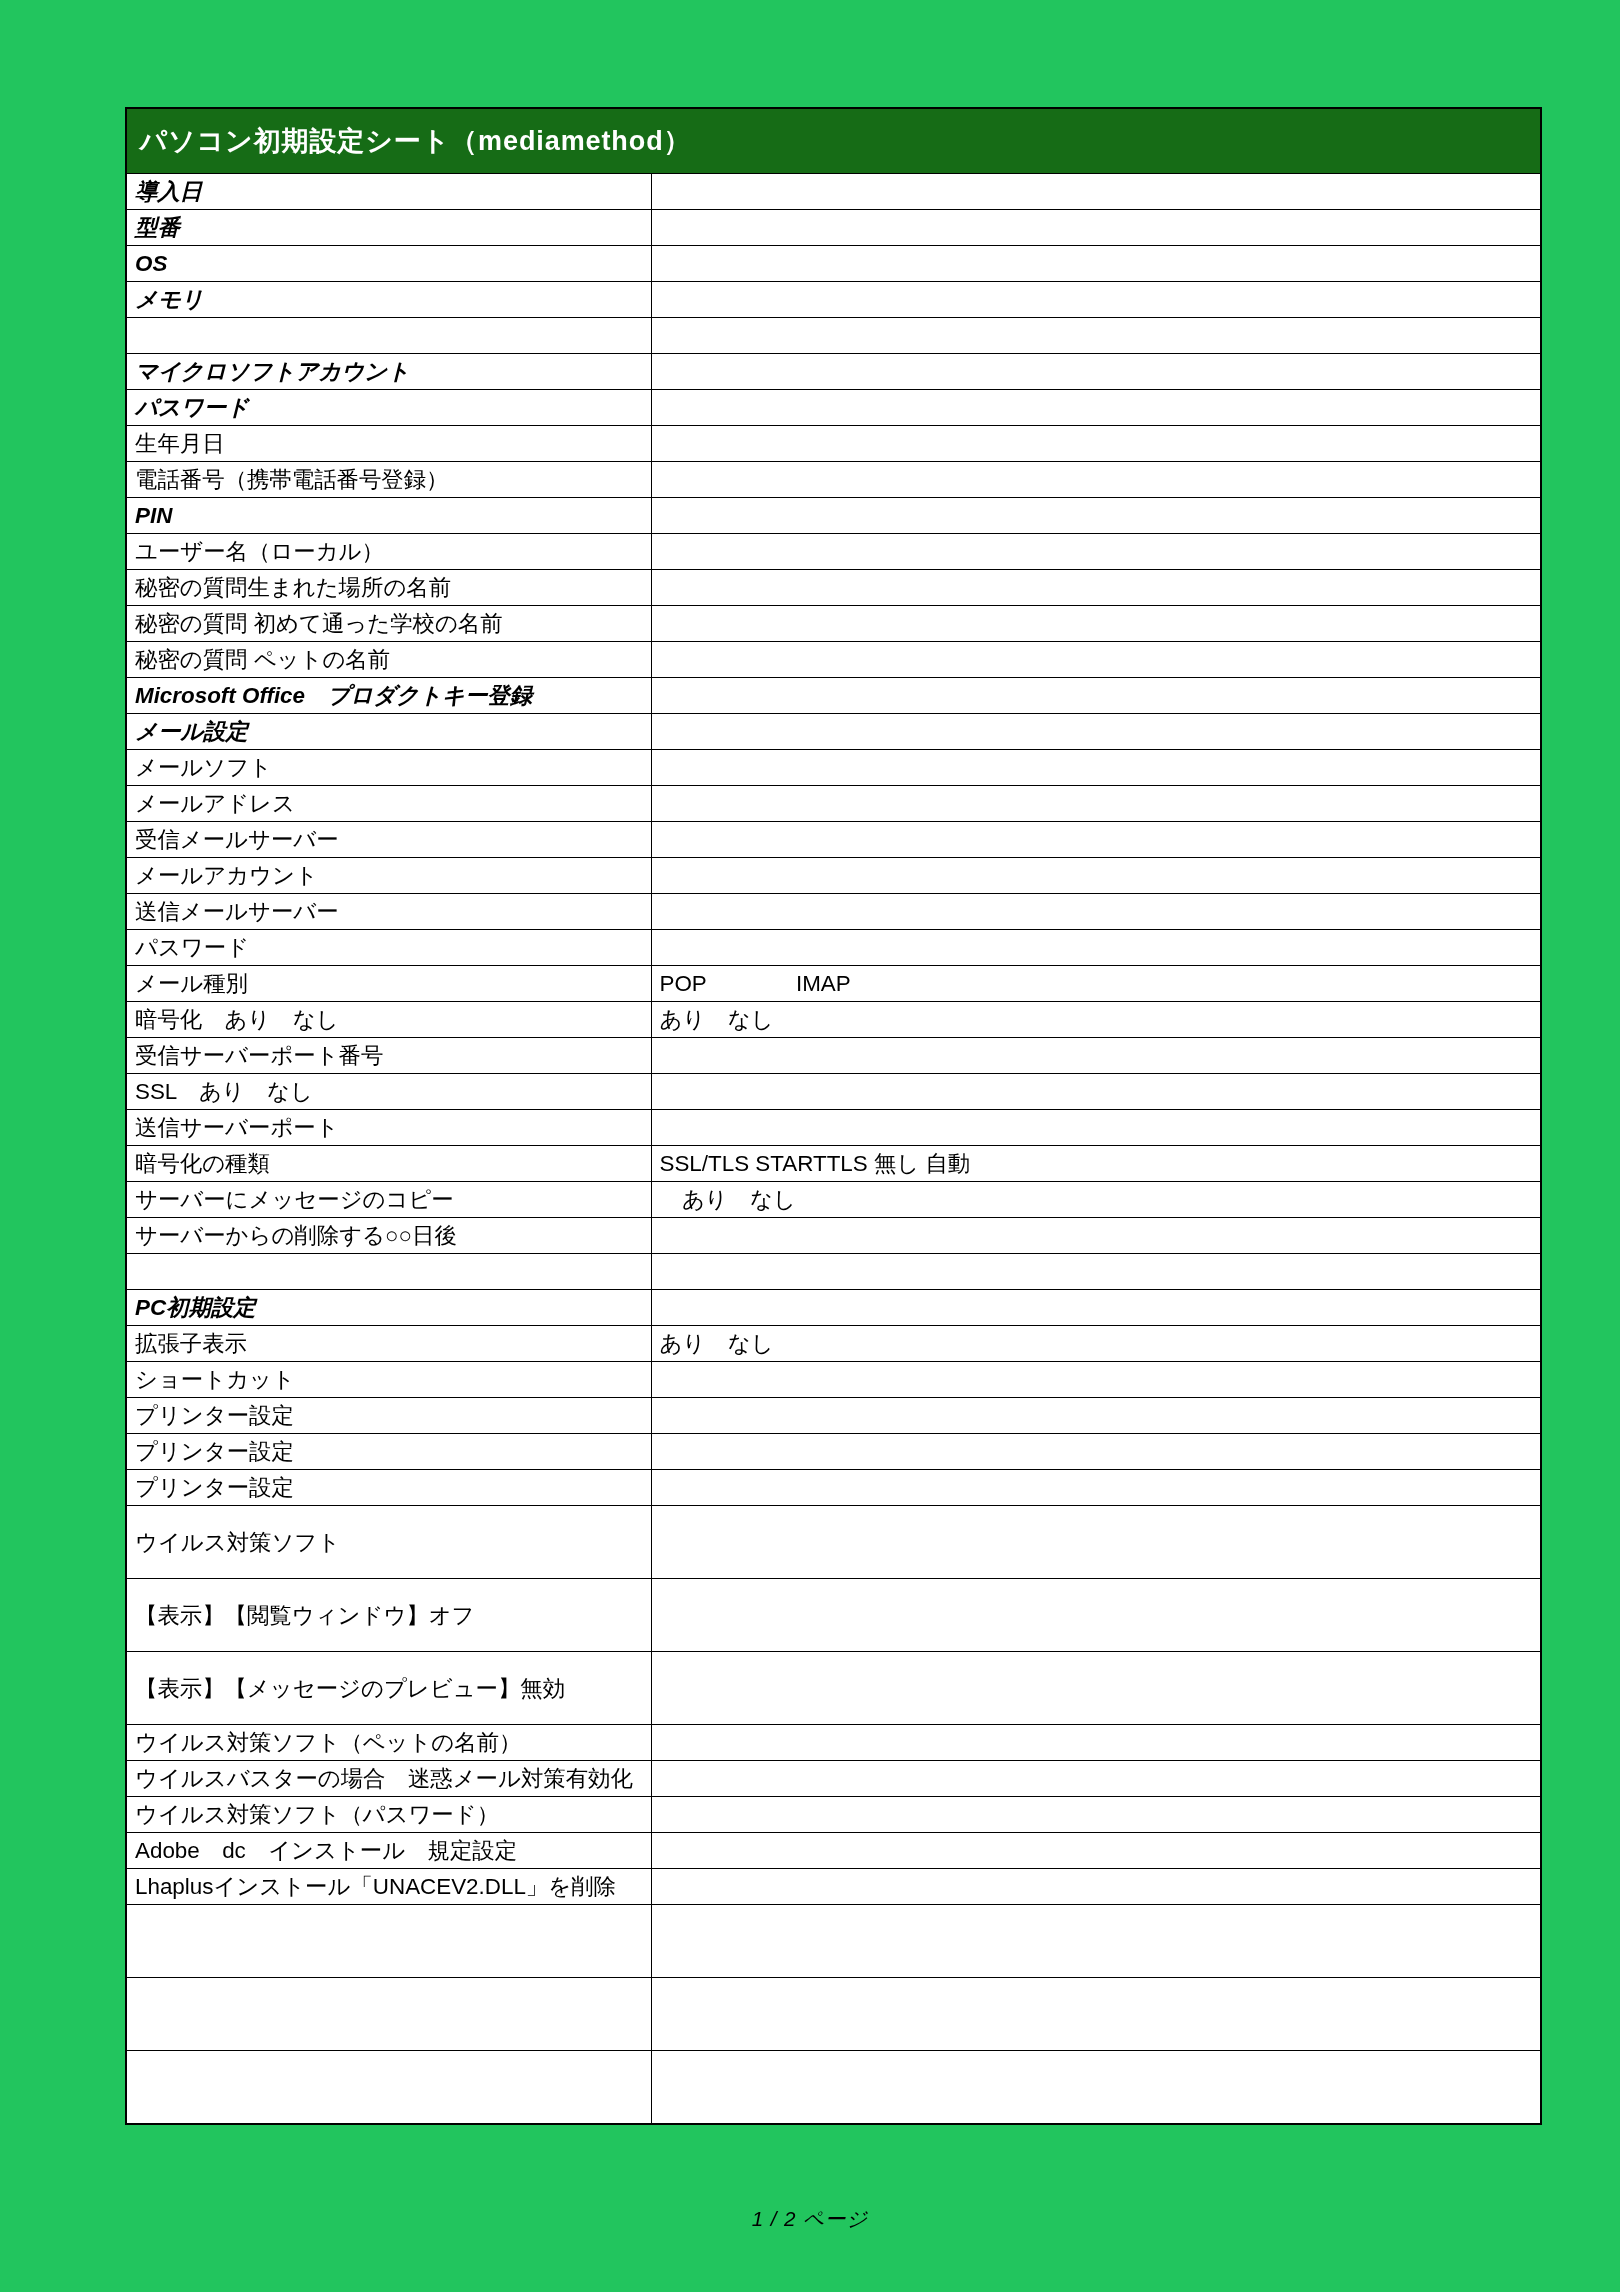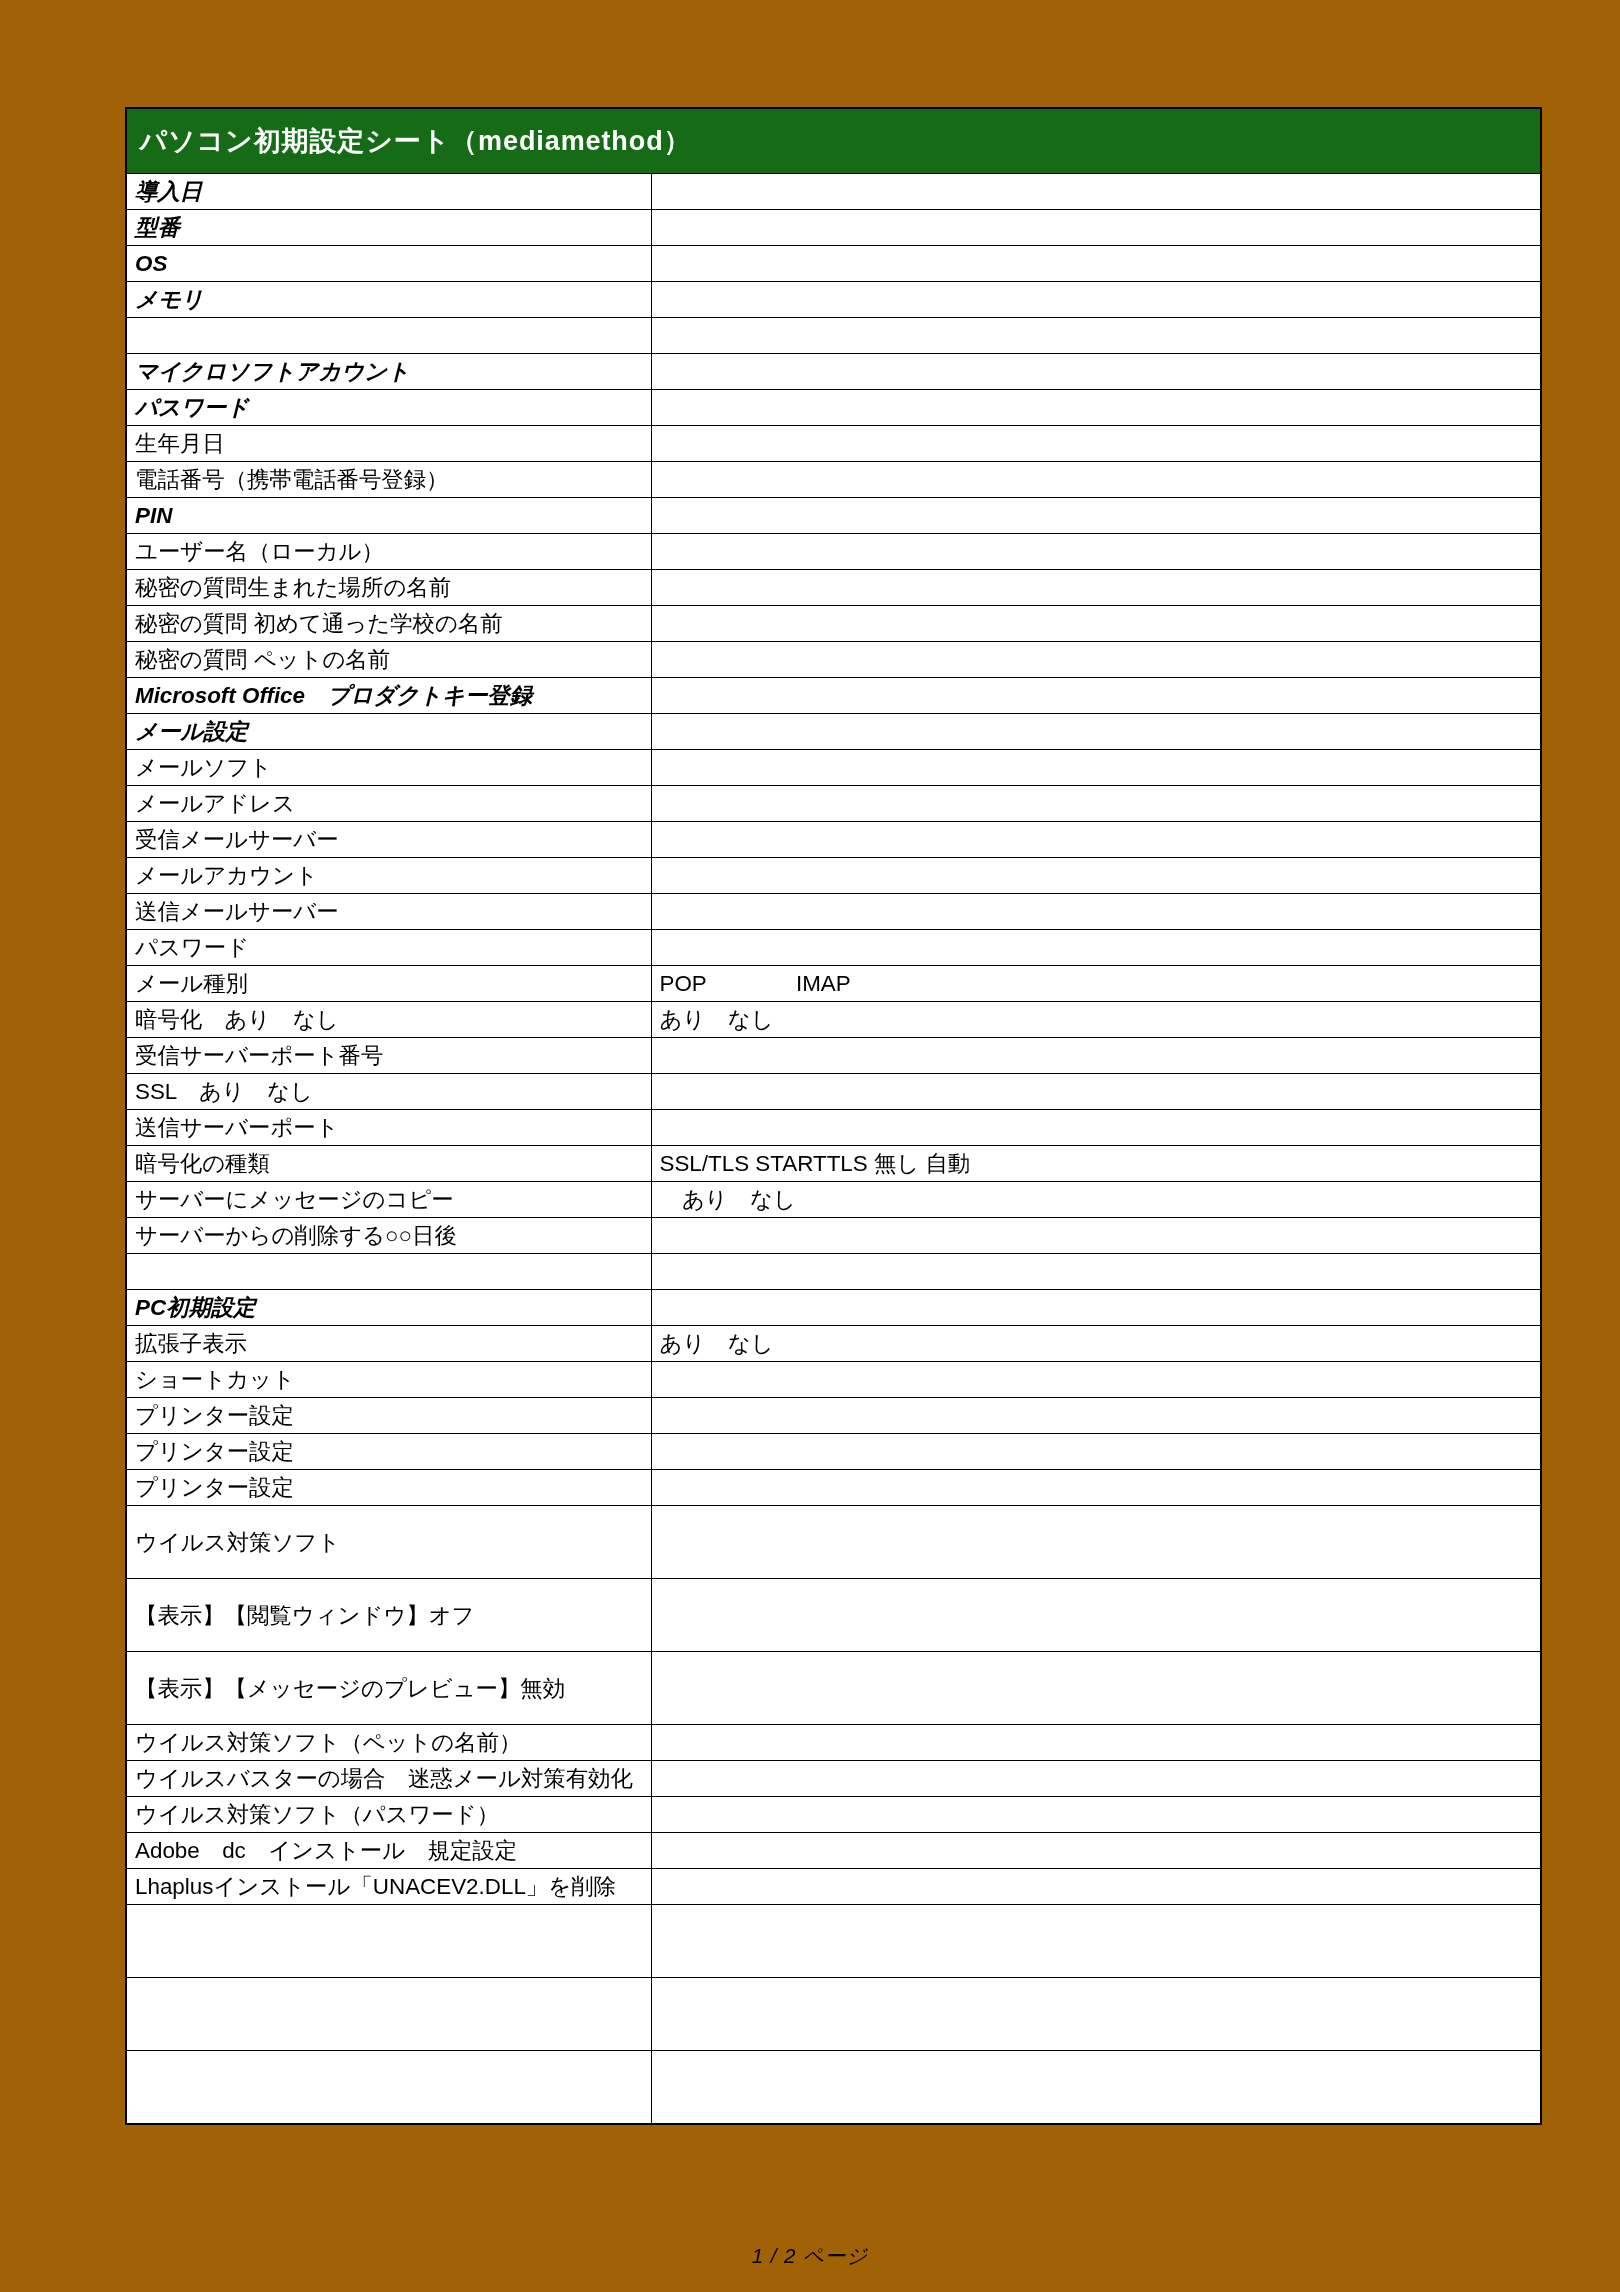--- a/index.html
+++ b/index.html
@@ -5,21 +5,21 @@
   html, body {
     margin: 0;
     padding: 0;
     background: #ffffff;
     font-family: "Liberation Sans", "DejaVu Sans", sans-serif;
   }
   .page {
     position: relative;
     width: 1620px;
     height: 2293px;
-    background: #a16207;
+    background: #22c55e;
     overflow: hidden;
   }
   table.setup-table {
     position: absolute;
     left: 125px;
     top: 107px;
     width: 1415px;
     border-collapse: collapse;
     table-layout: fixed;
     border: 2.7px solid #000000;
@@ -56,21 +56,20 @@
   .page-footer {
     position: absolute;
     top: 2205px;
     left: 0;
     width: 1620px;
     text-align: center;
     font-size: 20.6px;
     font-style: italic;
     color: #000000;
     letter-spacing: 0.9px;
-    margin-top: 37px;
   }
 </style>
 </head>
 <body>
 
 <div class="page">
 
   <table class="setup-table">
     <colgroup>
       <col class="c1">

